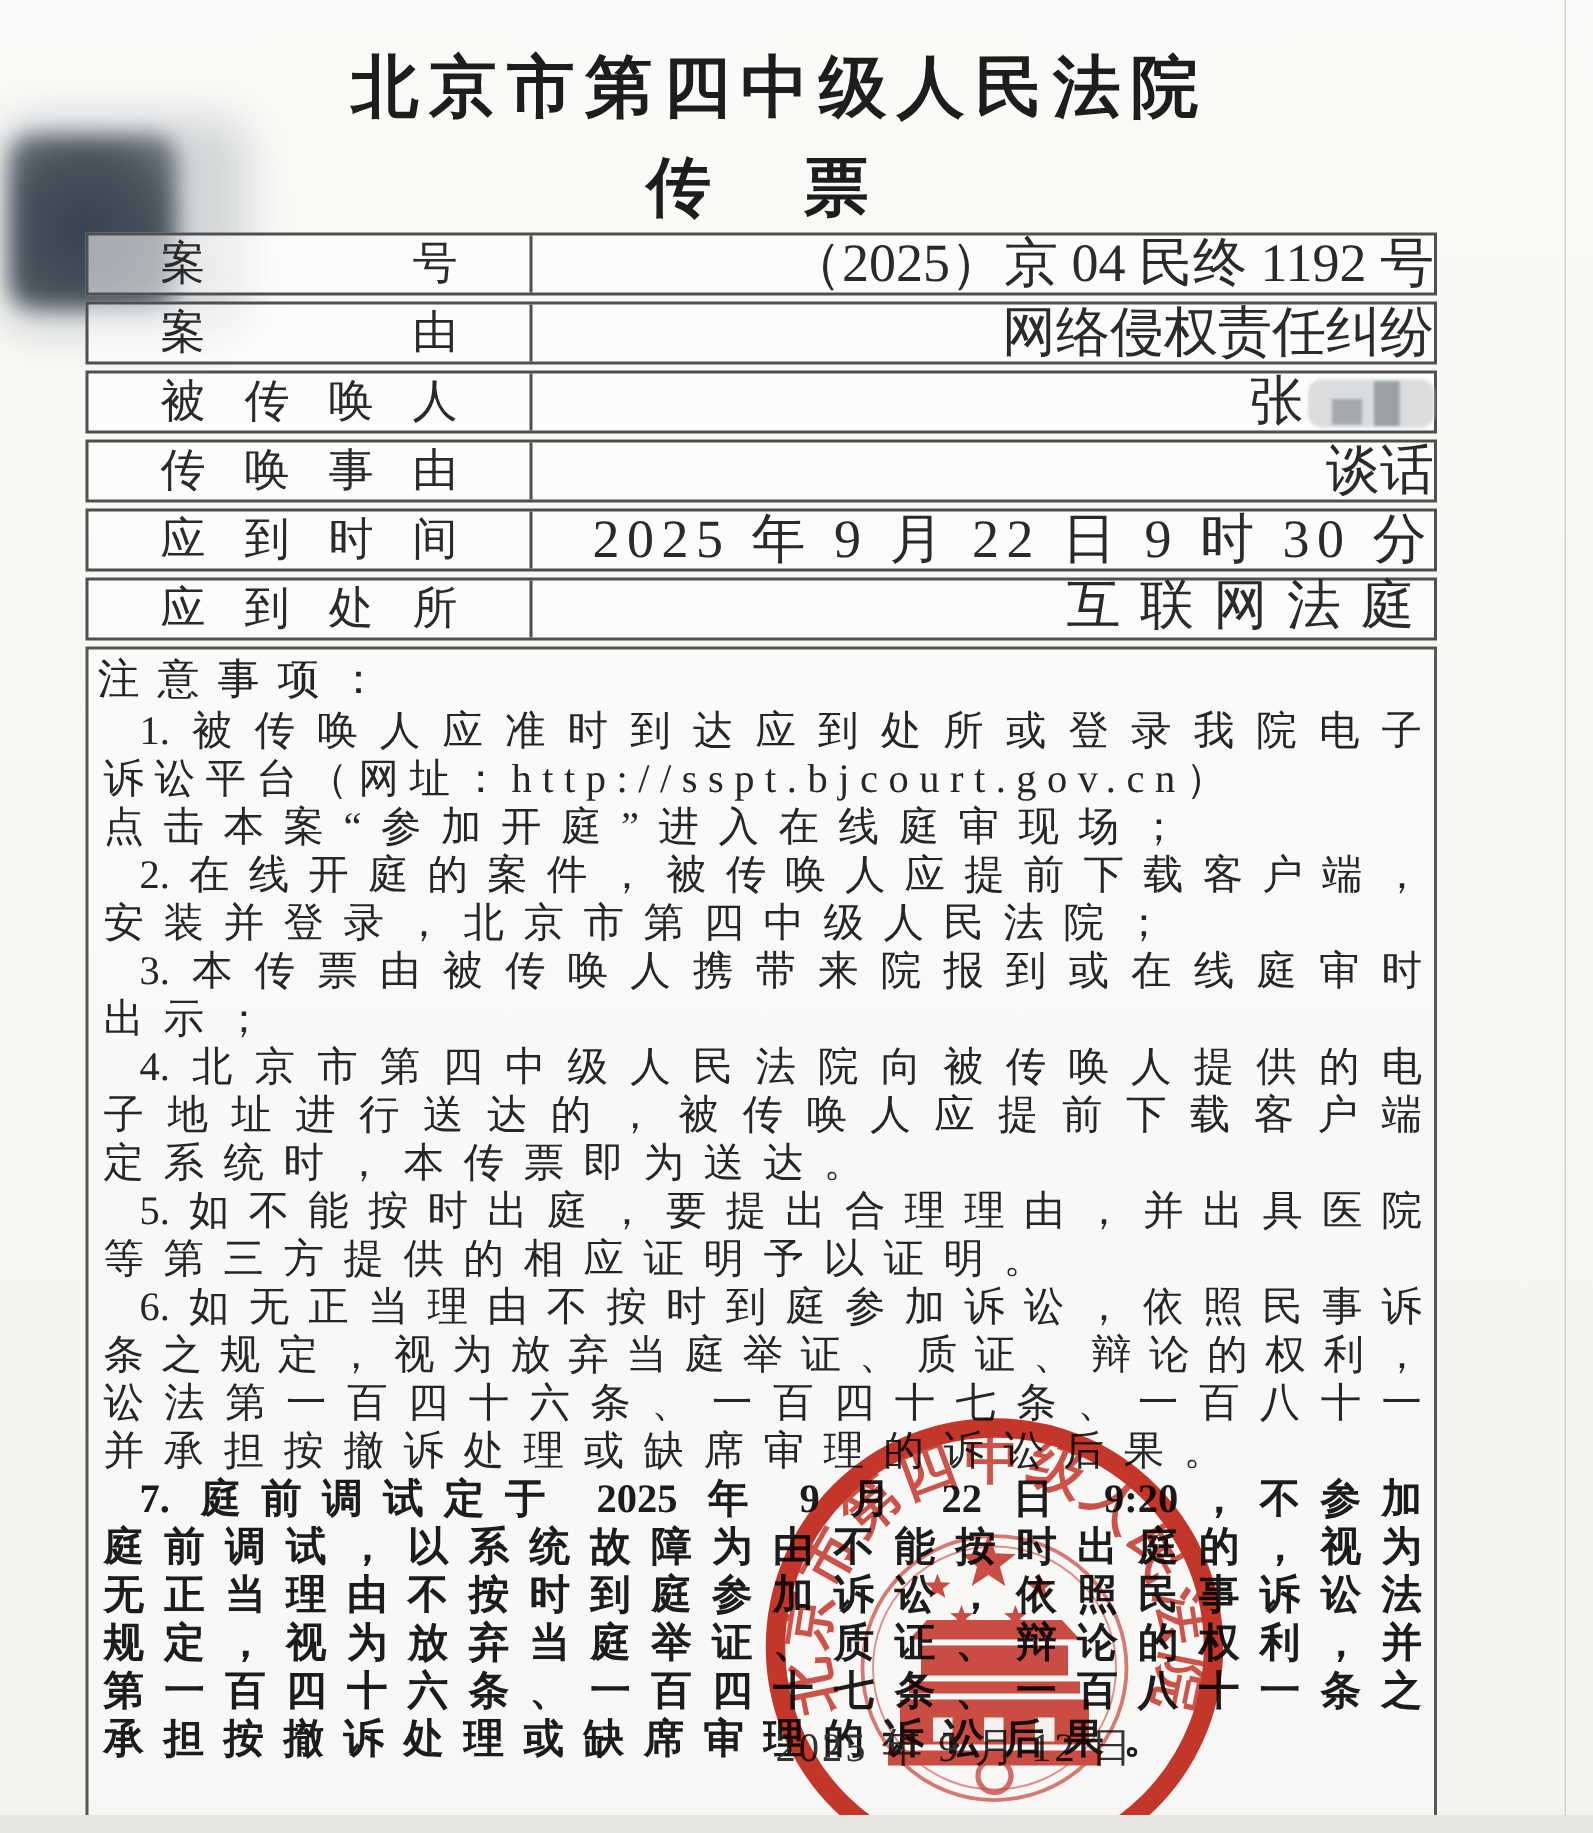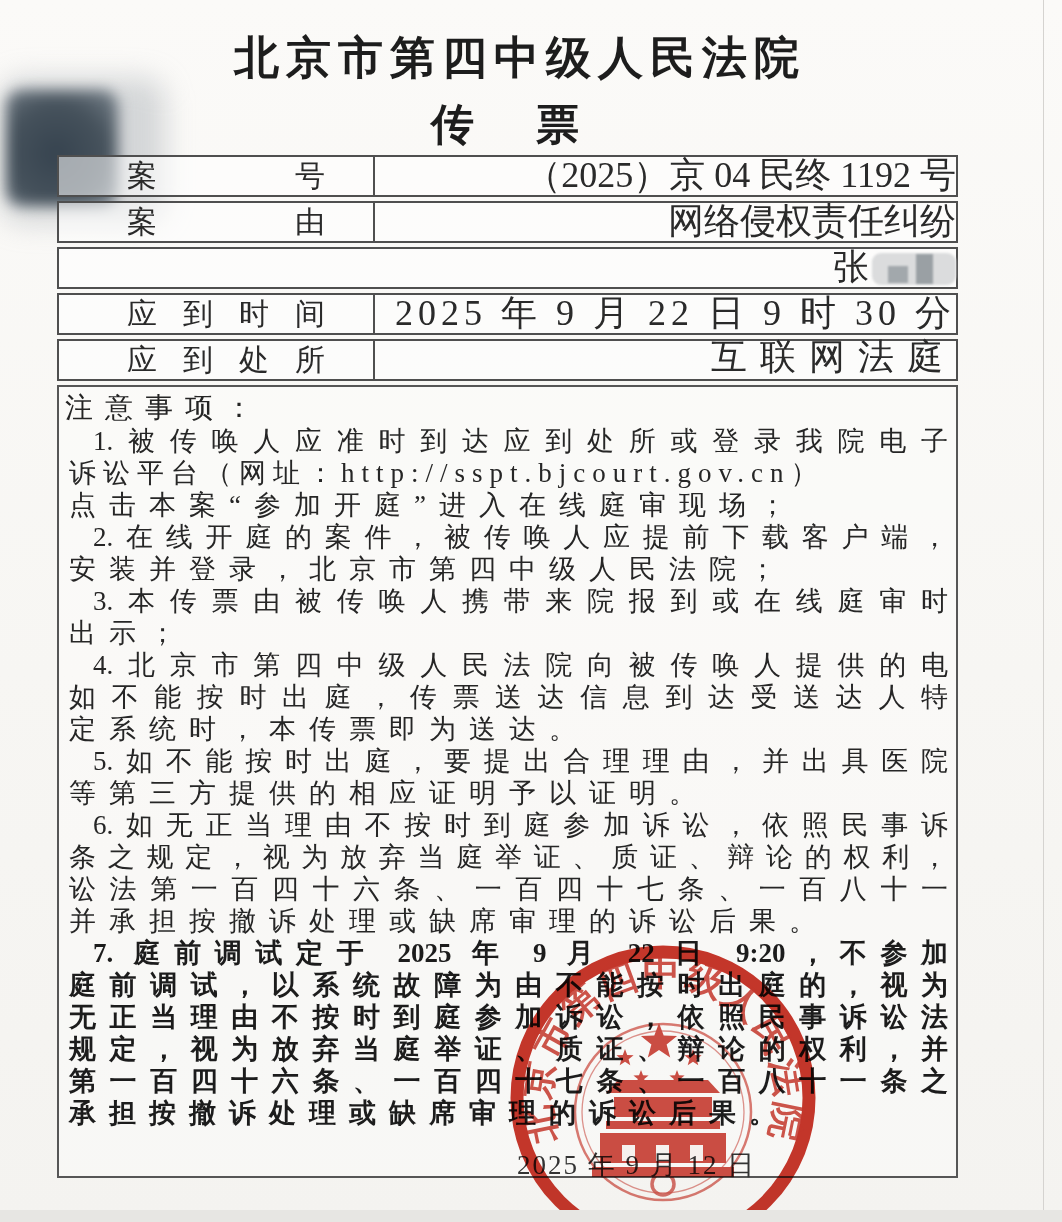--- a/index.html
+++ b/index.html
@@ -20,21 +20,21 @@
   .blob{position:absolute;left:6px;top:90px;width:112px;height:116px;border-radius:16px;
         background:radial-gradient(circle at 45% 55%,#36434f 0%,#46525c 55%,#7d8790 100%);
         filter:blur(7px);}
 
   
   .doc-area{position:absolute;left:57px;top:155px;width:901px;}
   .t-row{display:flex;height:38px;border:2px solid #4f4f4f;margin-bottom:4px;
          background:rgba(255,255,255,.55);box-sizing:content-box;}
   .t-label{width:296px;border-right:2px solid #4f4f4f;font-size:30px;line-height:37px;
            padding:0 48px;box-sizing:border-box;text-align:justify;text-align-last:justify;
-           color:#2a2a2a;margin-left:20px;}
+           color:#2a2a2a;}
   .t-value{flex:1;text-align:right;font-size:36px;line-height:37px;color:#2a2a2a;}
   .t-value.v-time{letter-spacing:5px;}
   .t-value.v-court{letter-spacing:13px;font-family:Liberation Mono, monospace;}
   .redact{display:inline-block;vertical-align:-6px;width:84px;height:32px;margin-left:3px;
           background:#dbdcdd;border-radius:9px;position:relative;filter:blur(1px);}
   .redact:before{content:"";position:absolute;left:16px;bottom:2px;width:20px;height:17px;background:#a2a8ac;}
   .redact:after{content:"";position:absolute;left:44px;top:1px;width:17px;height:30px;background:#9aa0a4;}
 
   
   .notes{border:2px solid #565656;height:793px;box-sizing:border-box;
@@ -73,21 +73,26 @@
 
     <div class="t-row">
       <div class="t-label">案号</div>
       <div class="t-value">（2025）京 04 民终 1192 号</div>
     </div>
     <div class="t-row">
       <div class="t-label">案由</div>
       <div class="t-value">网络侵权责任纠纷</div>
     </div>
     <div class="t-row">
+      <div class="t-label">被传唤人</div>
       <div class="t-value"><span>张</span><span class="redact"></span></div>
+    </div>
+    <div class="t-row">
+      <div class="t-label">传唤事由</div>
+      <div class="t-value">谈话</div>
     </div>
     <div class="t-row">
       <div class="t-label">应到时间</div>
       <div class="t-value v-time">2025 年 9 月 22 日 9 时 30 分</div>
     </div>
     <div class="t-row">
       <div class="t-label">应到处所</div>
       <div class="t-value v-court">互联网法庭</div>
     </div>
 
@@ -95,21 +100,21 @@
       <div class="notes-heading">注意事项：</div>
       <div id="note-lines">
           <div class="note-line first">1.被传唤人应准时到达应到处所或登录我院电子</div>
           <div class="note-line url">诉讼平台（网址：http://sspt.bjcourt.gov.cn）</div>
           <div class="note-line end">点击本案“参加开庭”进入在线庭审现场；</div>
           <div class="note-line first">2.在线开庭的案件，被传唤人应提前下载客户端，</div>
           <div class="note-line end">安装并登录，北京市第四中级人民法院；</div>
           <div class="note-line first">3.本传票由被传唤人携带来院报到或在线庭审时</div>
           <div class="note-line end">出示；</div>
           <div class="note-line first">4.北京市第四中级人民法院向被传唤人提供的电</div>
-          <div class="note-line">如不能按时出庭，传票送达信息到达受送达人特</div>
+          <div class="note-line">子地址进行送达的，被传唤人应提前下载客户端</div>
           <div class="note-line end">定系统时，本传票即为送达。</div>
           <div class="note-line first">5.如不能按时出庭，要提出合理理由，并出具医院</div>
           <div class="note-line end">等第三方提供的相应证明予以证明。</div>
           <div class="note-line first">6.如无正当理由不按时到庭参加诉讼，依照民事诉</div>
           <div class="note-line">条之规定，视为放弃当庭举证、质证、辩论的权利，</div>
           <div class="note-line">讼法第一百四十六条、一百四十七条、一百八十一</div>
           <div class="note-line end">并承担按撤诉处理或缺席审理的诉讼后果。</div>
           <div class="note-line first bold">7. 庭前调试定于 2025 年 9 月 22 日 9:20，不参加</div>
           <div class="note-line bold">庭前调试，以系统故障为由不能按时出庭的，视为</div>
           <div class="note-line bold">无正当理由不按时到庭参加诉讼，依照民事诉讼法</div>

